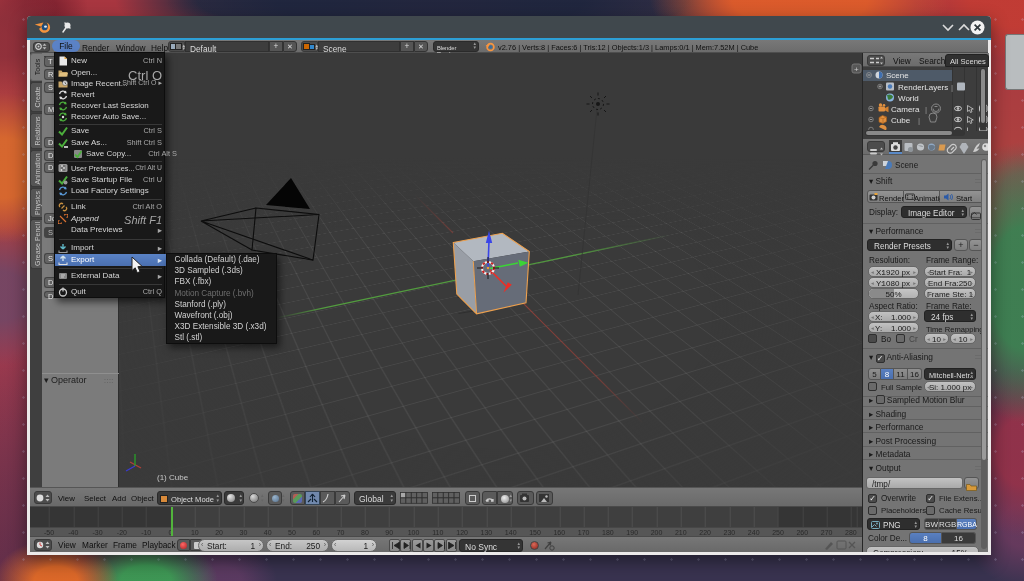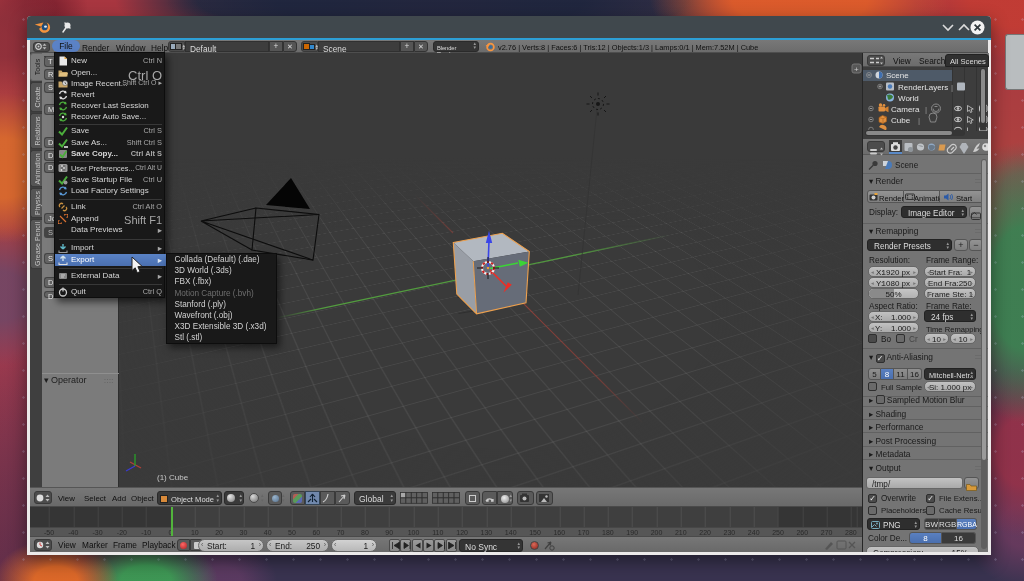--- a/index.html
+++ b/index.html
@@ -543,21 +543,21 @@
     </svg>
   </div>
   <svg class="a" style="left:4px;top:20px" width="60" height="12" viewBox="0 0 60 12">
       <circle cx="8" cy="4.5" r="2.6" fill="#3a3a3a"></circle>
       <path d="M6.2 6.3 L2 10.5" stroke="#3a3a3a" stroke-width="1.3"></path>
       <rect x="16" y="2" width="5" height="5" fill="#cfd4da"></rect>
       <path d="M21 2 a4 4 0 0 1 0 8 l-3 0 z" fill="#4a7ab8"></path>
     </svg>
   <div class="lbl" style="left:32px;top:22px">Scene</div>
   <div class="a" style="left:0;top:34px;width:126px;height:1px;background:#616161"></div>
-  <div class="whdr" style="left:6px;top:37px">▾ Render</div>
+  <div class="whdr" style="left:6px;top:37px">▾ Shift</div>
   <div class="a" style="left:112px;top:38px;color:#555;font-size:7px">::::</div>
   <div class="a" style="left:4px;top:51px;width:37px;height:13px;background:linear-gradient(#939393,#7f7f7f);border:1px solid #555;border-radius:3px 0 0 3px;color:#111;font-size:7.6px;padding:2.5px 0 0 11px">Render</div>
   <svg class="a" style="left:6px;top:54px" width="9" height="8" viewBox="0 0 9 8">
       <rect x="0.5" y="1.5" width="8" height="6" rx="1" fill="#333"></rect>
       <circle cx="4.5" cy="4.5" r="2" fill="#ccc"></circle>
       <rect x="5.5" y="0" width="3" height="2" fill="#e8a33a"></rect>
     </svg>
   <div class="a" style="left:41px;top:51px;width:36px;height:13px;background:linear-gradient(#939393,#7f7f7f);border:1px solid #555;border-left:none;color:#111;font-size:7.6px;padding:2.5px 0 0 10px">Animatio</div>
   <svg class="a" style="left:42px;top:53px" width="10" height="9" viewBox="0 0 10 9">
       <rect x="0.5" y="2" width="9" height="5.5" rx="1" fill="none" stroke="#333"></rect>
@@ -574,21 +574,21 @@
   <div class="lbl" style="left:6px;top:69px">Display:</div>
   <div class="df" style="left:38px;top:67px;width:66px">
       <span style="position:absolute;left:6px;top:1.5px">Image Editor</span>
       <span class="ud">▴<br>▾</span>
     </div>
   <div class="a" style="left:106px;top:67px;width:14px;height:12px;background:linear-gradient(#939393,#7f7f7f);border:1px solid #555;border-radius:3px"><svg width="12" height="10" viewBox="0 0 12 10">
         <rect x="1.5" y="2" width="9" height="6.5" rx="1" fill="none" stroke="#333"></rect>
         <path d="M1.5 4 l3 -2.5 l2 2" stroke="#333" fill="none"></path>
       </svg></div>
   <div class="a" style="left:0;top:84px;width:126px;height:1px;background:#616161"></div>
-  <div class="whdr" style="left:6px;top:87px">▾ Remapping</div>
+  <div class="whdr" style="left:6px;top:87px">▾ Performance</div>
   <div class="a" style="left:112px;top:88px;color:#555;font-size:7px">::::</div>
   <div class="df" style="left:4px;top:100px;width:85px">
       <span style="position:absolute;left:6px;top:1.5px">Render Presets</span>
       <span class="ud">▴<br>▾</span>
     </div>
   <div class="a" style="left:91px;top:100px;width:14px;height:12px;background:linear-gradient(#939393,#7f7f7f);border:1px solid #555;border-radius:3px;color:#222;text-align:center;line-height:11px;font-size:9px">+</div>
   <div class="a" style="left:106px;top:100px;width:14px;height:12px;background:linear-gradient(#939393,#7f7f7f);border:1px solid #555;border-radius:3px;color:#222;text-align:center;line-height:10px;font-size:9px">−</div>
   <div class="lbl" style="left:6px;top:117px">Resolution:</div>
   <div class="lbl" style="left:63px;top:117px">Frame Range:</div>
   <div class="lf" style="left:5px;top:127px;width:51px">
@@ -784,21 +784,21 @@
       <span class="a" style="right:4px;top:0.5px;color:#a8a8a8;font-size:7.4px">Ctrl S</span>
     </div>
   <div class="a" style="left:0;top:84.1px;width:111px;height:11.3px;">
       <span class="a" style="left:3px;top:0.5px"><svg width="10" height="10" viewBox="0 0 10 10">
           <path d="M1 5.5 L4 8.5 L9 1.5" stroke="#4cae3c" fill="none" stroke-width="2"></path>
           <path d="M6 8 h4 v2 h-4 z" fill="#bbb"></path>
         </svg></span>
       <span class="a" style="left:16px;top:0.5px;color:#d6d6d6">Save As...</span>
       <span class="a" style="right:4px;top:0.5px;color:#a8a8a8;font-size:7.4px">Shift Ctrl S</span>
     </div>
-  <div class="a" style="left:0;top:95.3px;width:111px;height:11.3px;font-weight:bold;">
+  <div class="a" style="left:15px;top:95.3px;width:111px;height:11.3px;">
       <span class="a" style="left:3px;top:0.5px"><svg width="10" height="10" viewBox="0 0 10 10">
           <rect x="1" y="1" width="8" height="8" rx="1" fill="#888"></rect>
           <path d="M2 5.5 L4.5 8 L8.5 2" stroke="#4cae3c" fill="none" stroke-width="1.8"></path>
         </svg></span>
       <span class="a" style="left:16px;top:0.5px;color:#d6d6d6">Save Copy...</span>
       <span class="a" style="right:4px;top:0.5px;color:#a8a8a8;font-size:7.4px">Ctrl Alt S</span>
     </div>
   <div class="a" style="left:0;top:109.9px;width:111px;height:11.3px;">
       <span class="a" style="left:3px;top:0.5px"><svg width="10" height="10" viewBox="0 0 10 10">
           <rect x="0.5" y="1" width="9" height="8" rx="1.5" fill="#999"></rect>
@@ -825,21 +825,21 @@
         </svg></span>
       <span class="a" style="left:16px;top:0.5px;color:#d6d6d6">Load Factory Settings</span>
     </div>
   <div class="a" style="left:0;top:148.8px;width:111px;height:11.3px;">
       <span class="a" style="left:3px;top:0.5px"><svg width="10" height="10" viewBox="0 0 10 10">
           <path d="M3.5 6.5 l3 -3 M2 5 a2 2 0 0 1 3 -3 M8 5 a2 2 0 0 1 -3 3" stroke="#c89040" fill="none" stroke-width="1.2"></path>
         </svg></span>
       <span class="a" style="left:16px;top:0.5px;color:#d6d6d6">Link</span>
       <span class="a" style="right:4px;top:0.5px;color:#a8a8a8;font-size:7.4px">Ctrl Alt O</span>
     </div>
-  <div class="a" style="left:0;top:160.1px;width:111px;height:11.3px;">
+  <div class="a" style="left:0;top:160.1px;width:111px;height:11.3px;font-style:italic;">
       <span class="a" style="left:3px;top:0.5px"><svg width="10" height="10" viewBox="0 0 10 10">
           <path d="M2 2 l6 6 M6.5 1.5 a1.8 1.8 0 1 1 2 2 M1.5 6.5 a1.8 1.8 0 1 0 2 2" stroke="#d87030" fill="none" stroke-width="1.2"></path>
         </svg></span>
       <span class="a" style="left:16px;top:0.5px;color:#d6d6d6">Append</span>
       <span class="a" style="right:4px;top:0.5px;color:#a8a8a8;font-size:11px">Shift F1</span>
     </div>
   <div class="a" style="left:0;top:171.2px;width:111px;height:11.3px;">
       <span class="a" style="left:16px;top:0.5px;color:#d6d6d6">Data Previews</span>
       <span class="a" style="right:4px;top:0.5px;color:#a8a8a8;font-size:8.5px">▸</span>
     </div>
@@ -878,21 +878,21 @@
   <div class="a" style="left:4px;top:70.8px;width:103px;height:1px;background:#383838"></div>
   <div class="a" style="left:4px;top:108px;width:103px;height:1px;background:#383838"></div>
   <div class="a" style="left:4px;top:146px;width:103px;height:1px;background:#383838"></div>
   <div class="a" style="left:4px;top:185.7px;width:103px;height:1px;background:#383838"></div>
   <div class="a" style="left:4px;top:214.7px;width:103px;height:1px;background:#383838"></div>
   <div class="a" style="left:4px;top:230.5px;width:103px;height:1px;background:#383838"></div>
 </div>
 
 <div class="a" style="left:165.5px;top:253px;width:111px;height:91px;background:#191919;border:1px solid #0d0d0d;box-shadow:3px 4px 7px rgba(0,0,0,.5);font-size:8.2px;white-space:nowrap">
   <div class="a" style="left:8px;top:1px;color:#d2d2d2">Collada (Default) (.dae)</div>
-  <div class="a" style="left:8px;top:12.1px;color:#d2d2d2">3D World (.3ds)</div>
+  <div class="a" style="left:8px;top:12.1px;color:#d2d2d2">3D Sampled (.3ds)</div>
   <div class="a" style="left:8px;top:23.3px;color:#d2d2d2">FBX (.fbx)</div>
   <div class="a" style="left:8px;top:34.5px;color:#6e6e6e">Motion Capture (.bvh)</div>
   <div class="a" style="left:8px;top:45.7px;color:#d2d2d2">Stanford (.ply)</div>
   <div class="a" style="left:8px;top:56.9px;color:#d2d2d2">Wavefront (.obj)</div>
   <div class="a" style="left:8px;top:68.2px;color:#d2d2d2">X3D Extensible 3D (.x3d)</div>
   <div class="a" style="left:8px;top:79.4px;color:#d2d2d2">Stl (.stl)</div>
 </div>
 
 <svg class="a" style="left:131px;top:256px" width="13" height="19" viewBox="0 0 13 19">
   <path d="M1 1 L1 14.5 L4.2 11.8 L6.3 16.8 L9 15.6 L6.9 10.7 L11 10.3 Z" fill="#f4f4f4" stroke="#222" stroke-width="1"></path>

